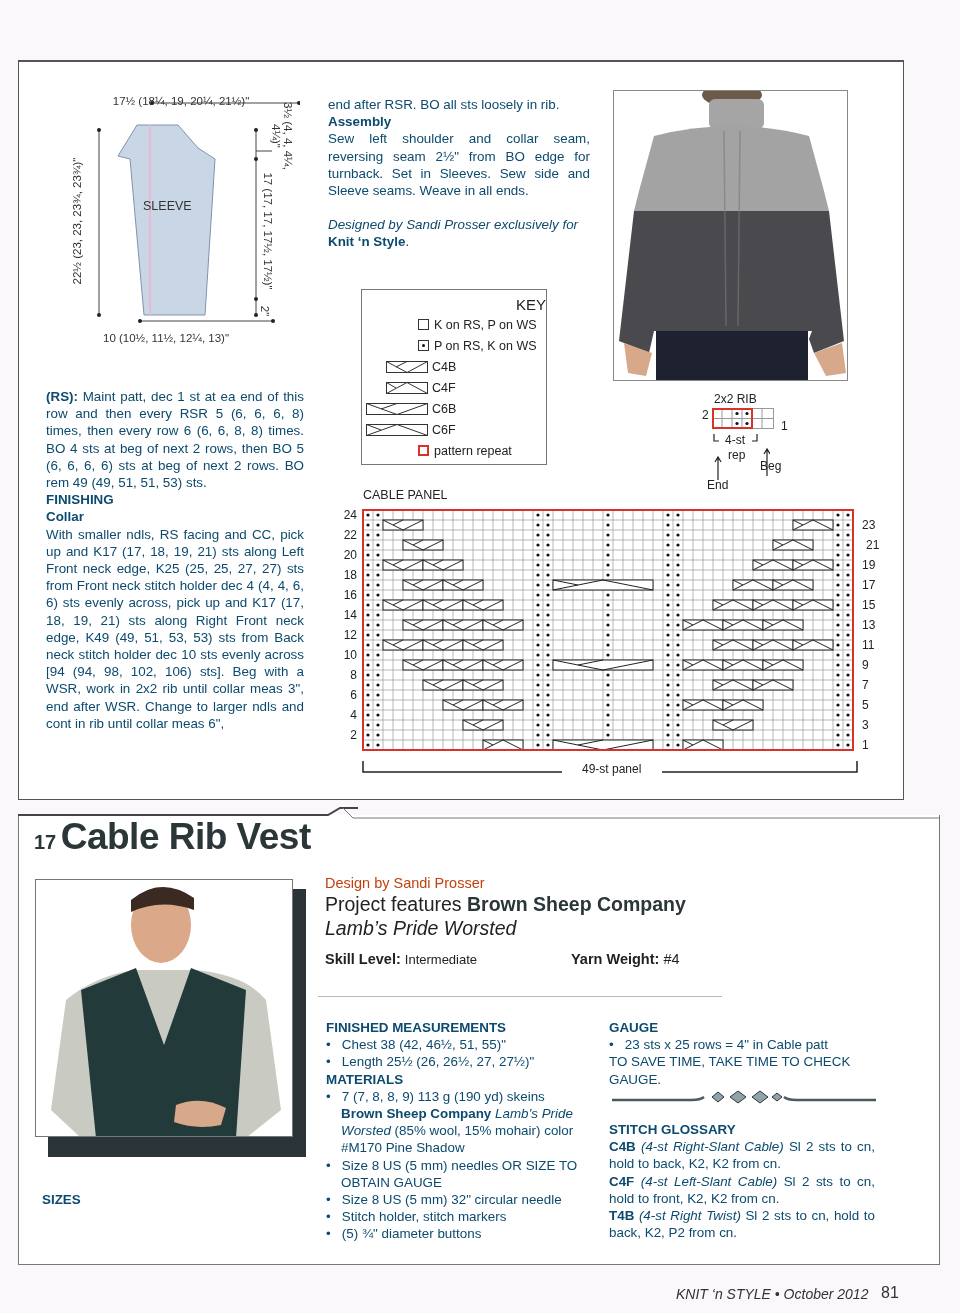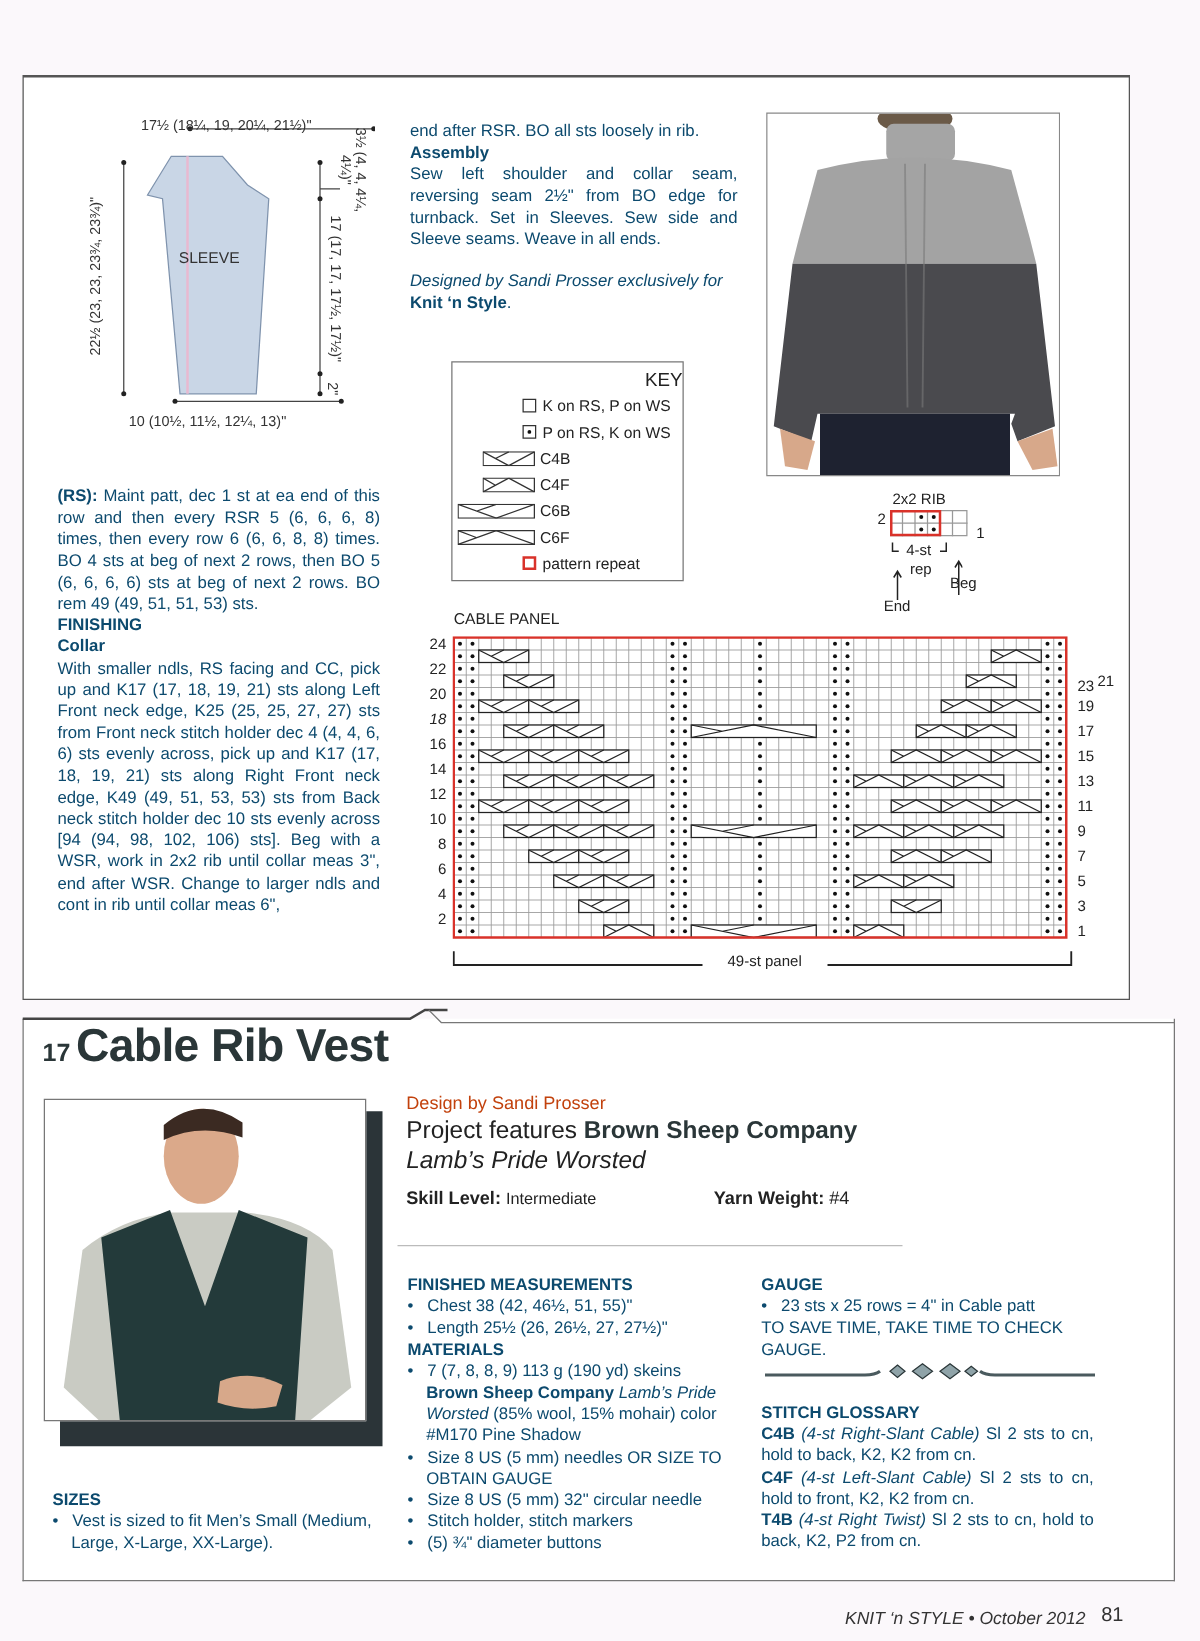--- a/index.html
+++ b/index.html
@@ -157,33 +157,33 @@
 <div class="abs" style="left:725px;top:433px;font-size:12px">4-st</div>
 <div class="abs" style="left:728px;top:448px;font-size:12px">rep</div>
 <div class="abs" style="left:760px;top:459px;font-size:12px">Beg</div>
 <div class="abs" style="left:707px;top:478px;font-size:12px">End</div>
 
 <div class="abs" style="left:363px;top:488px;font-size:12.5px">CABLE PANEL</div>
 <div id="left-rows" class="abs" style="left:335px;top:508px;width:22px">
     <div style="position: absolute; right: 0px; top: 0px; font-size: 12px; line-height: 14px; text-align: right; width: 22px;">24</div>
     <div style="position: absolute; right: 0px; top: 20px; font-size: 12px; line-height: 14px; text-align: right; width: 22px;">22</div>
     <div style="position: absolute; right: 0px; top: 40px; font-size: 12px; line-height: 14px; text-align: right; width: 22px;">20</div>
-    <div style="position: absolute; right: 0px; top: 60px; font-size: 12px; line-height: 14px; text-align: right; width: 22px; font-style: italic;">18</div>
+    <div style="position: absolute; right: 0px; top: 60px; font-size: 12px; line-height: 14px; text-align: right; width: 22px;">18</div>
     <div style="position: absolute; right: 0px; top: 80px; font-size: 12px; line-height: 14px; text-align: right; width: 22px;">16</div>
     <div style="position: absolute; right: 0px; top: 100px; font-size: 12px; line-height: 14px; text-align: right; width: 22px;">14</div>
     <div style="position: absolute; right: 0px; top: 120px; font-size: 12px; line-height: 14px; text-align: right; width: 22px;">12</div>
     <div style="position: absolute; right: 0px; top: 140px; font-size: 12px; line-height: 14px; text-align: right; width: 22px;">10</div>
     <div style="position: absolute; right: 0px; top: 160px; font-size: 12px; line-height: 14px; text-align: right; width: 22px;">8</div>
     <div style="position: absolute; right: 0px; top: 180px; font-size: 12px; line-height: 14px; text-align: right; width: 22px;">6</div>
     <div style="position: absolute; right: 0px; top: 200px; font-size: 12px; line-height: 14px; text-align: right; width: 22px;">4</div>
     <div style="position: absolute; right: 0px; top: 220px; font-size: 12px; line-height: 14px; text-align: right; width: 22px;">2</div>
   </div>
 <div id="right-rows" class="abs" style="left:862px;top:518px;width:22px">
-    <div style="position: absolute; left: 0px; top: 0px; font-size: 12px; line-height: 14px; margin-top: 24px;">23</div>
-    <div style="position: absolute; left: 16px; top: 20px; font-size: 12px; line-height: 14px;">21</div>
+    <div style="position: absolute; left: 0px; top: 0px; font-size: 12px; line-height: 14px;">23</div>
+    <div style="position: absolute; left: 4px; top: 20px; font-size: 12px; line-height: 14px;">21</div>
     <div style="position: absolute; left: 0px; top: 40px; font-size: 12px; line-height: 14px;">19</div>
     <div style="position: absolute; left: 0px; top: 60px; font-size: 12px; line-height: 14px;">17</div>
     <div style="position: absolute; left: 0px; top: 80px; font-size: 12px; line-height: 14px;">15</div>
     <div style="position: absolute; left: 0px; top: 100px; font-size: 12px; line-height: 14px;">13</div>
     <div style="position: absolute; left: 0px; top: 120px; font-size: 12px; line-height: 14px;">11</div>
     <div style="position: absolute; left: 0px; top: 140px; font-size: 12px; line-height: 14px;">9</div>
     <div style="position: absolute; left: 0px; top: 160px; font-size: 12px; line-height: 14px;">7</div>
     <div style="position: absolute; left: 0px; top: 180px; font-size: 12px; line-height: 14px;">5</div>
     <div style="position: absolute; left: 0px; top: 200px; font-size: 12px; line-height: 14px;">3</div>
     <div style="position: absolute; left: 0px; top: 220px; font-size: 12px; line-height: 14px;">1</div>
@@ -647,17 +647,16 @@
 </svg>
 <div class="abs txt" style="left:609px;top:1121px;width:266px">
   <p class="h">STITCH GLOSSARY</p>
   <p class="just"><b>C4B</b> <i>(4-st Right-Slant Cable)</i> <span>Sl 2 sts to cn, hold to back, K2, K2 from cn.</span></p>
   <p class="just"><b>C4F</b> <i>(4-st Left-Slant Cable)</i> <span>Sl 2 sts to cn, hold to front, K2, K2 from cn.</span></p>
   <p class="just"><b>T4B</b> <i>(4-st Right Twist)</i> <span>Sl 2 sts to cn, hold to back, K2, P2 from cn.</span></p>
 </div>
 
 <div class="abs txt" style="left:42px;top:1191px;width:260px">
   <p class="h">SIZES</p>
-  <p class="bullet">•&nbsp;&nbsp;&nbsp;<span>Vest is sized to fit Men’s Small (Medium, Large, X-Large, XX-Large).</span></p>
 </div>
 
 <div class="abs footer" style="left:676px;top:1286px">KNIT ‘n STYLE • October 2012</div>
 <div class="abs" style="left:881px;top:1284px;font-size:16px;color:#333">81</div>
 
 </body></html>

